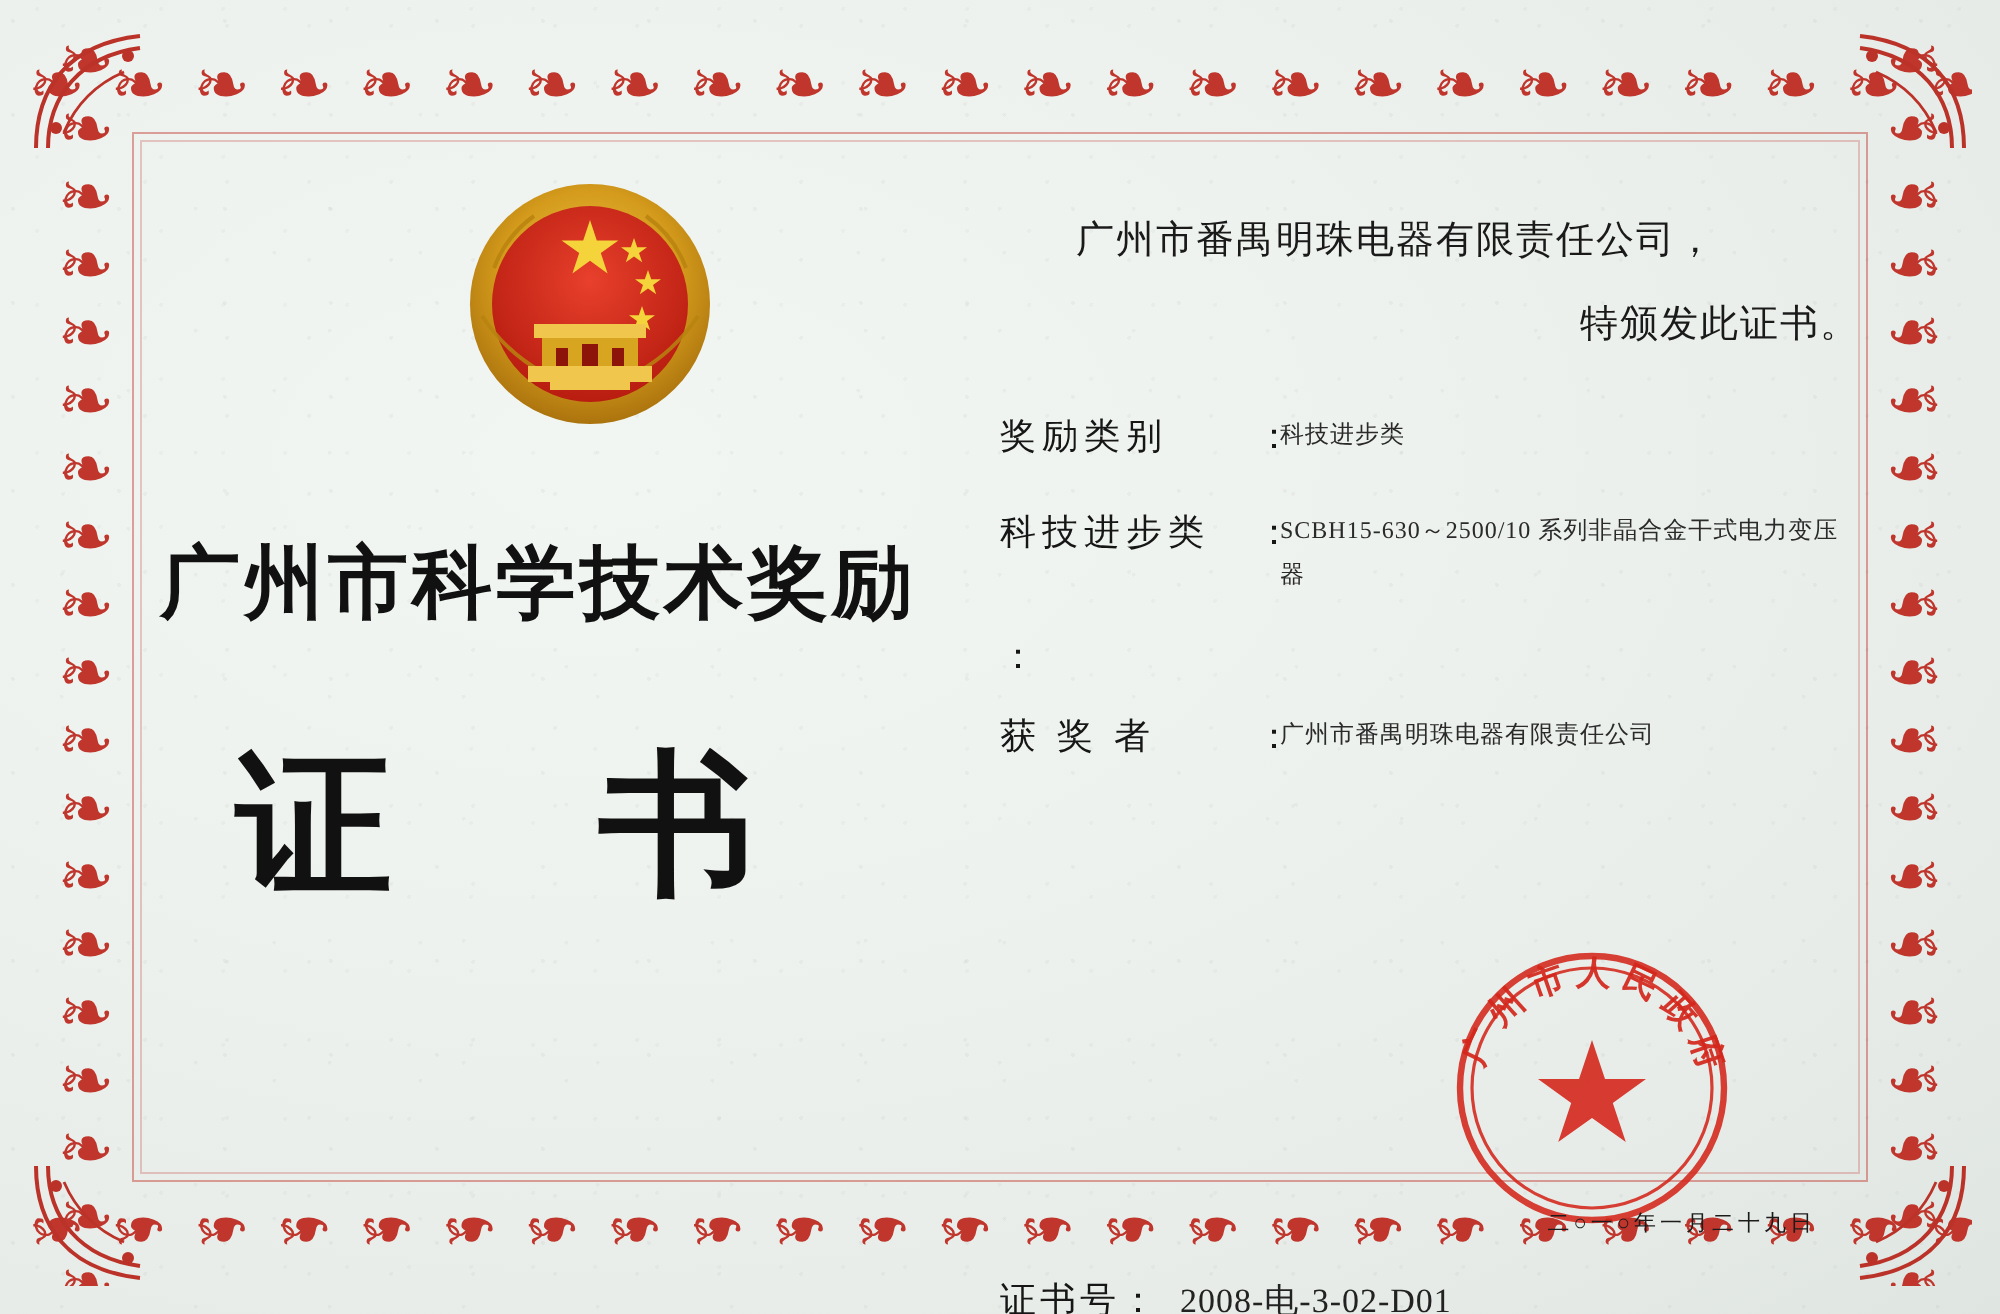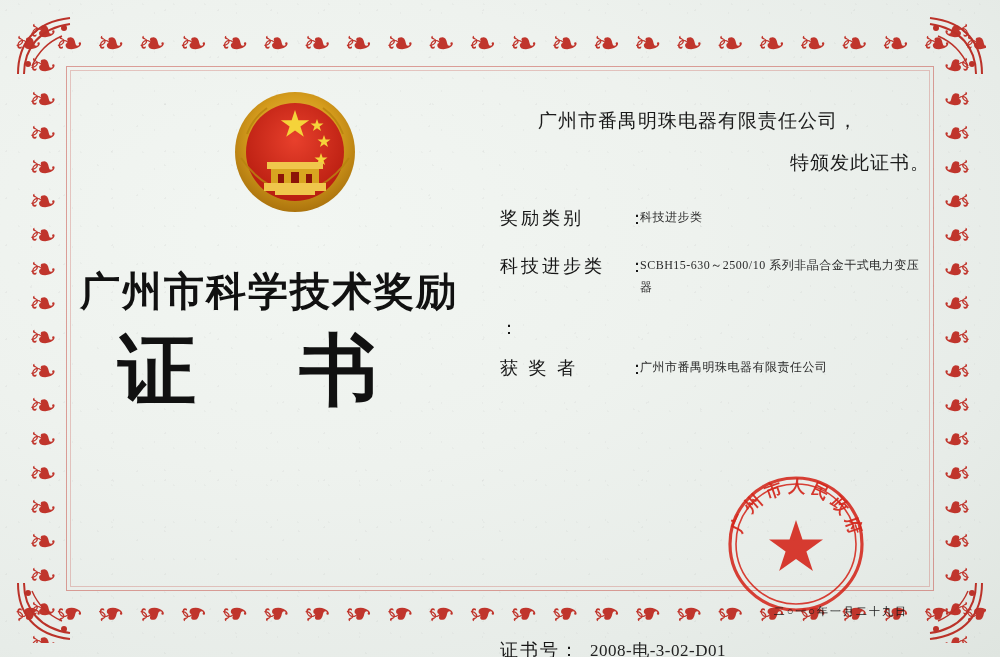--- a/index.html
+++ b/index.html
@@ -115,20 +115,21 @@
   #award-title {
     margin-top: 48px;
     font-family: "DejaVu Sans", "Liberation Sans", sans-serif;
     font-weight: bold;
     font-size: 40px;
     letter-spacing: 2px;
     color: #111111;
     white-space: nowrap;
   }
   #cert-word {
+    margin-top: 42px;
     font-family: "DejaVu Sans", "Liberation Sans", sans-serif;
     font-weight: bold;
     font-size: 78px;
     letter-spacing: 38px;
     text-indent: 38px;
     color: #111111;
   }
   
   #right-panel {
     position: absolute;

